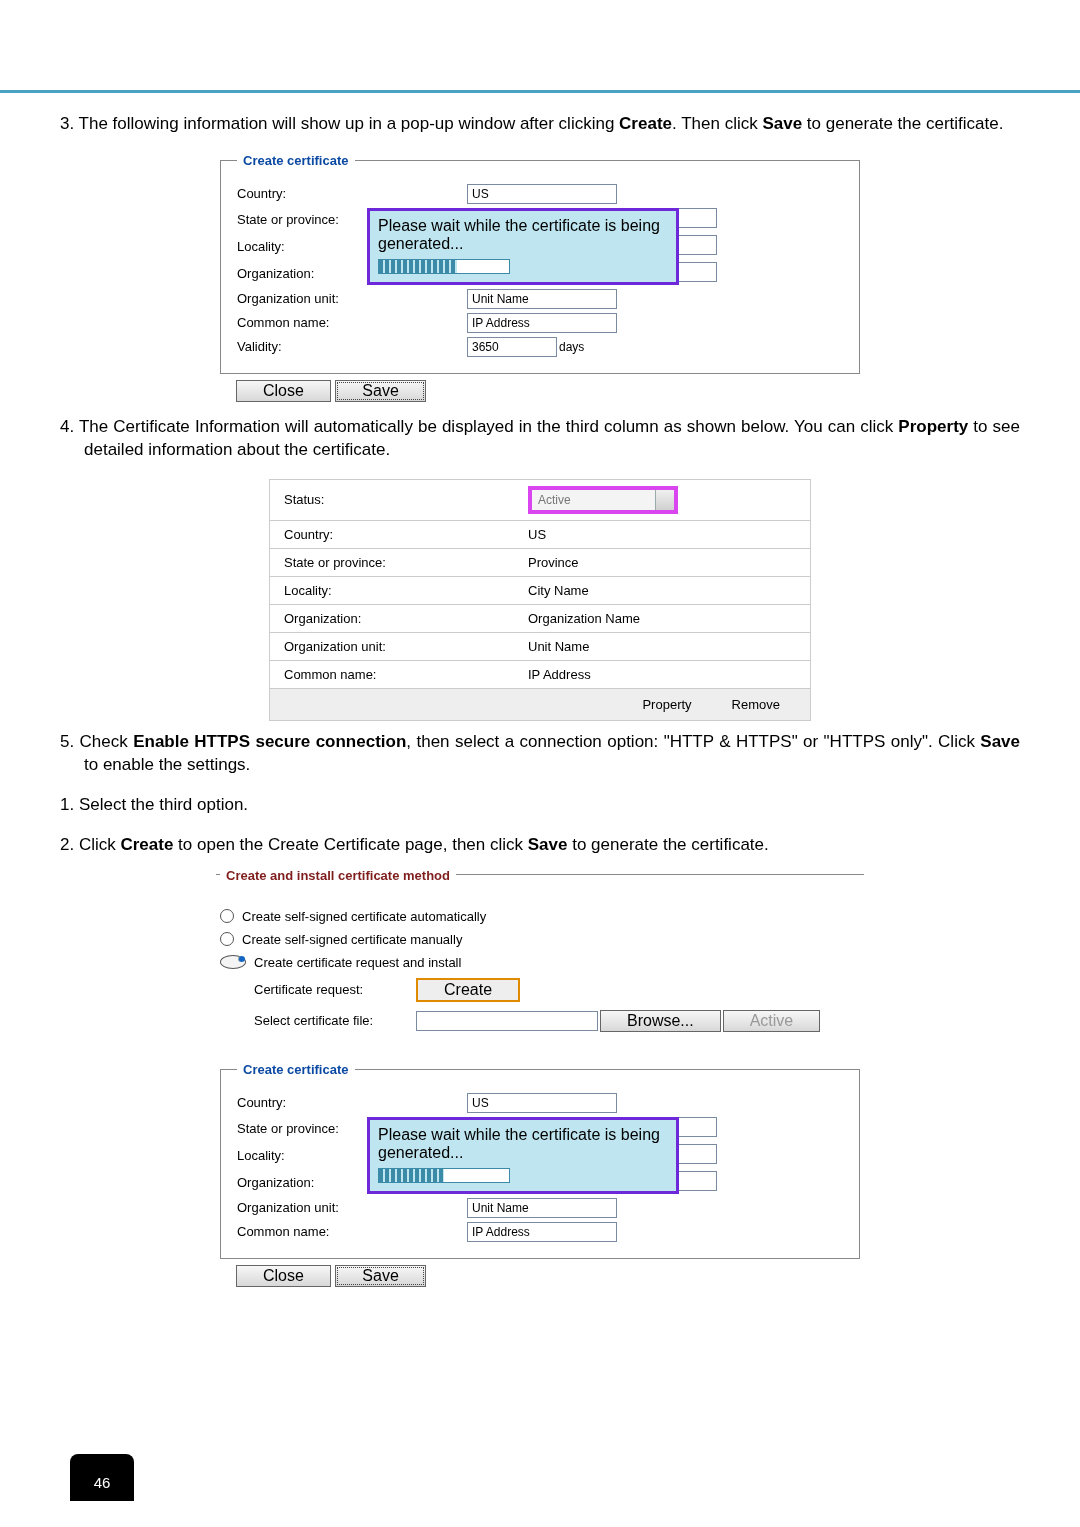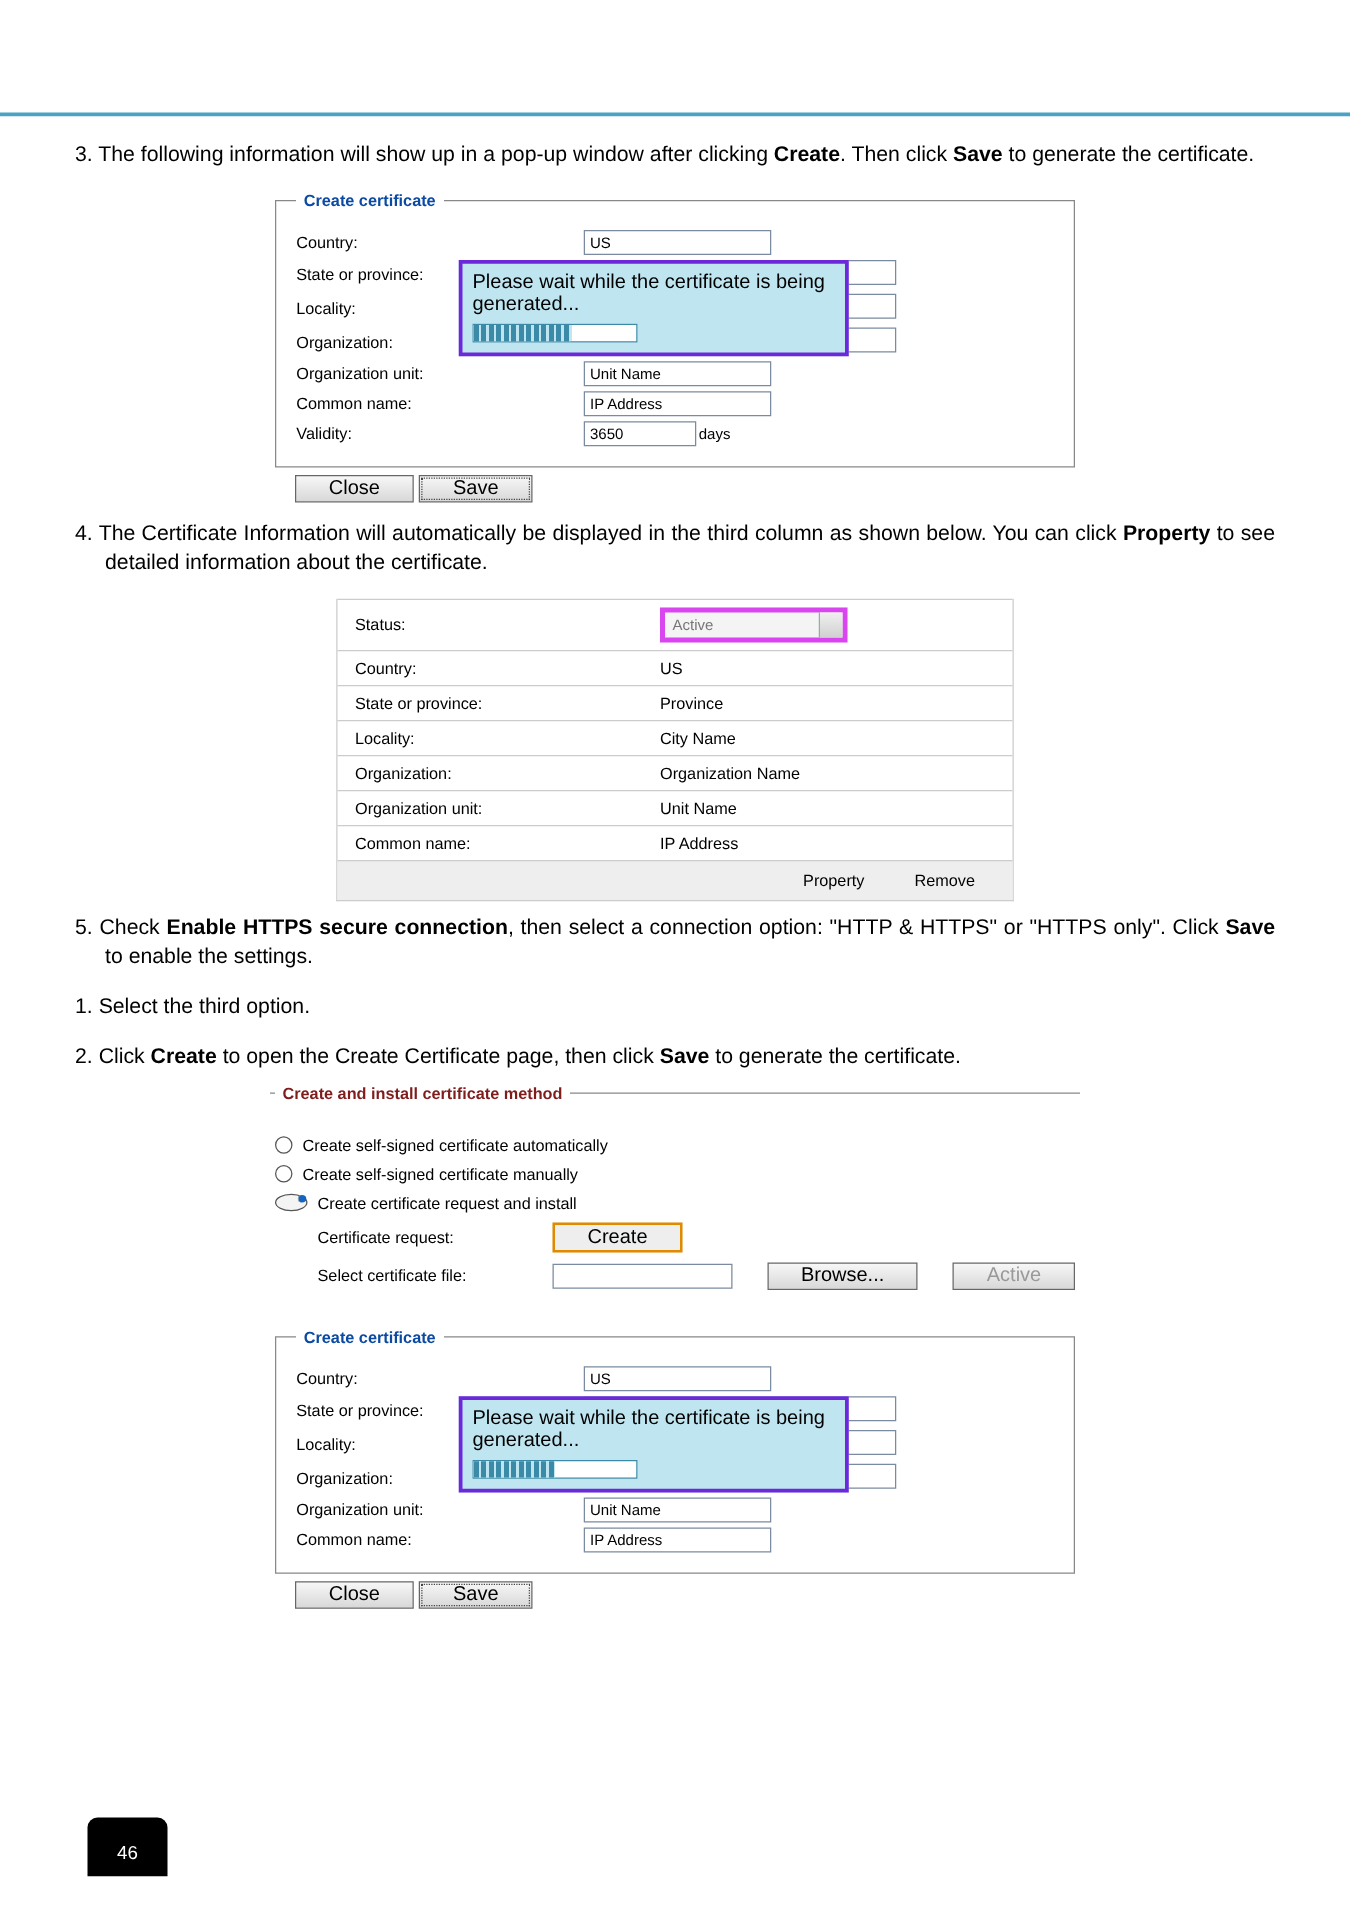--- a/index.html
+++ b/index.html
@@ -33,21 +33,21 @@
   .sel{border:4px solid #d946ef;background:#f4f4f4;height:20px;width:130px;display:inline-flex;align-items:center;padding:0 6px;font-size:12px;color:#777;position:relative;}
   .sel::after{content:"";position:absolute;right:0;top:0;bottom:0;width:18px;border-left:1px solid #9aa;background:linear-gradient(#f0f0f0,#d0d0d0);}
   .sel-caret{position:absolute;right:5px;top:7px;width:0;height:0;border-left:4px solid transparent;border-right:4px solid transparent;border-top:5px solid #555;}
   .cert-btnrow{display:flex;justify-content:flex-end;gap:40px;padding:8px 30px;background:#eee;border-top:1px solid #ccc;font-size:13px;}
   
   .radio-panel{border:1px solid #888;border-left:none;border-right:none;border-bottom:none;width:640px;margin:2px auto 0 auto;padding:8px 4px;}
   .radio-panel .legend{color:#7f1d1d;font-size:13px;font-weight:bold;}
   .radio-row{display:flex;align-items:center;gap:8px;font-size:13px;margin:8px 0;}
   .radio{width:12px;height:12px;border:1px solid #555;border-radius:50%;display:inline-flex;align-items:center;justify-content:center;}
   .radio.sel::after{content:"";width:6px;height:6px;border-radius:50%;background:#1464c4;}
-  .sub-row{display:flex;align-items:center;gap:28px;font-size:13px;margin:8px 0 8px 34px;}
+  .sub-row{display:flex;align-items:center;gap:2px;font-size:13px;margin:8px 0 8px 34px;}
   .sub-row .slbl{flex:0 0 160px;}
   .fileinput{border:1px solid #7a8aa0;height:18px;width:180px;background:#fff;}
   .disabled{color:#999;}
   .page-number{position:absolute;left:70px;bottom:26px;background:#000;color:#fff;border-radius:8px 8px 0 0;padding:20px 16px 10px 16px;min-width:32px;text-align:center;font-size:15px;}
   .indent-inputs{margin-left:90px;}
 </style>
 </head>
 <body>
 
 <div class="page">

